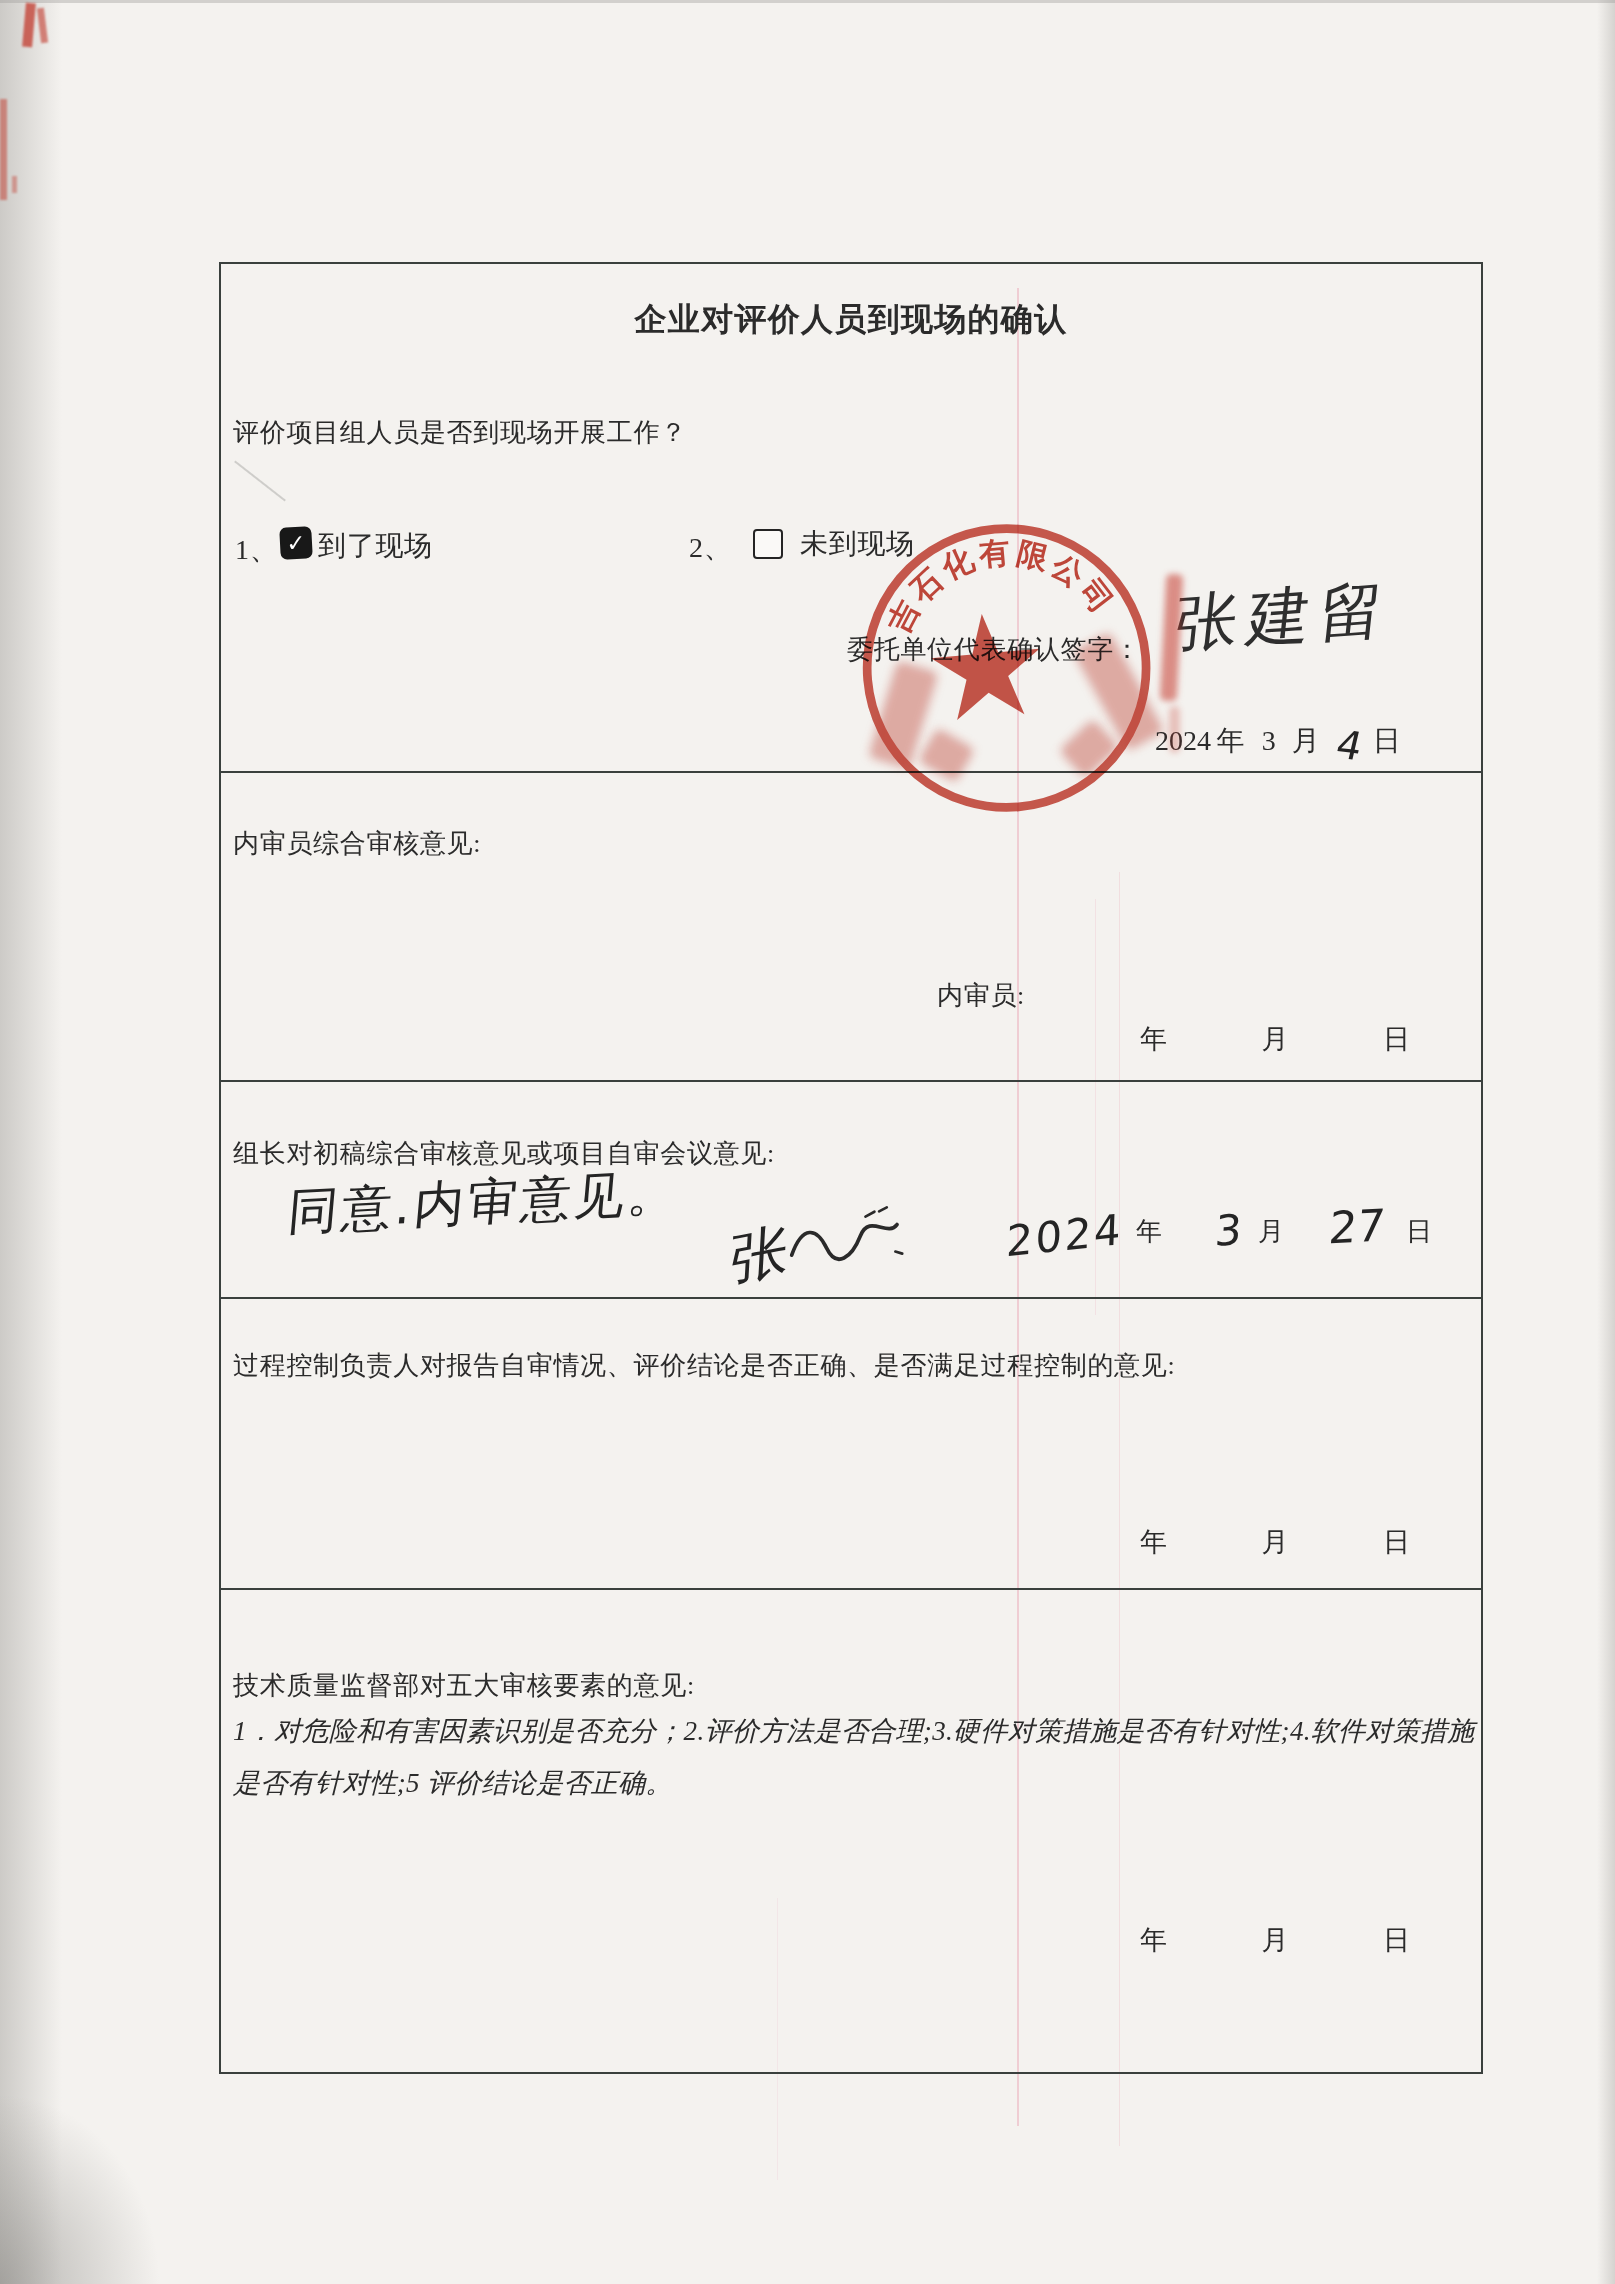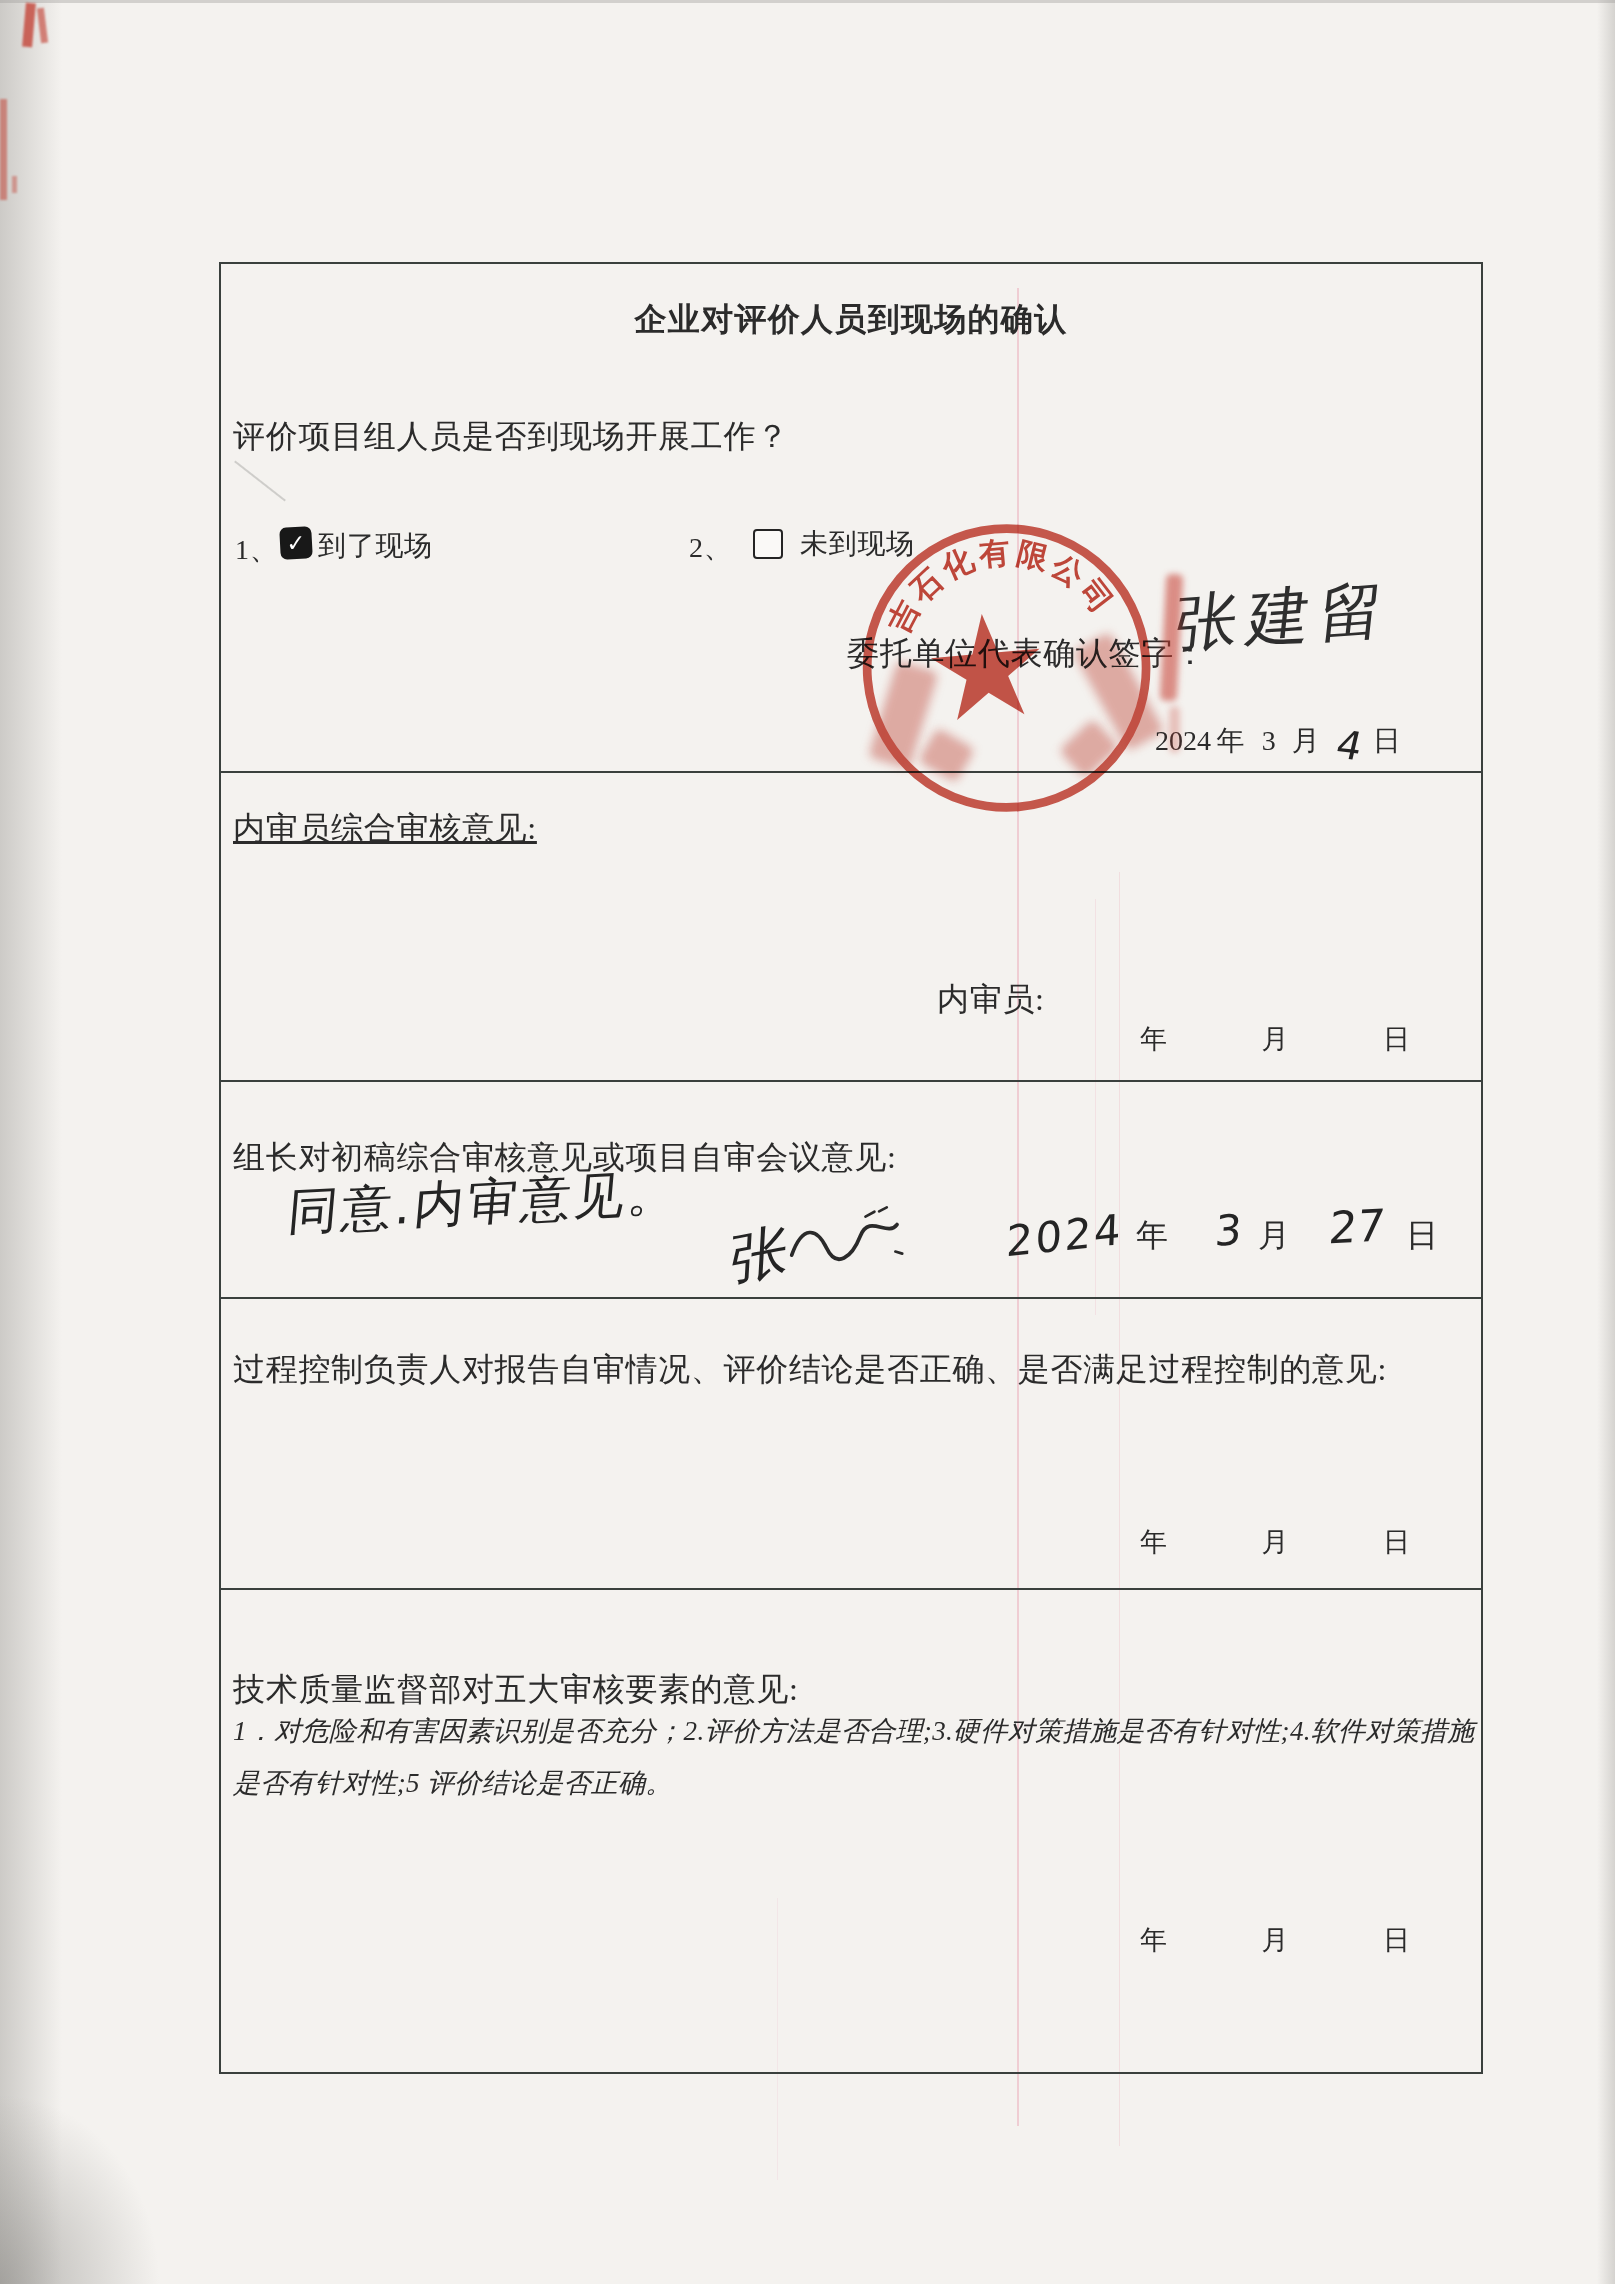--- a/index.html
+++ b/index.html
@@ -18,21 +18,21 @@
   .crease{position:absolute;background:rgba(120,118,115,.3);transform:rotate(38deg);filter:blur(0.7px);}
   
   .tbl{position:absolute;left:219px;top:262px;width:1264px;height:1812px;
        border:2px solid #3a403d;box-sizing:border-box;}
   .hline{position:absolute;left:219px;width:1264px;height:2px;background:#3a403d;}
   
   .doc-title{position:absolute;left:0;top:193px;width:1616px;text-align:center;
       font-size:43px;font-weight:bold;letter-spacing:2.7px;}
   .heading{position:absolute;left:219px;top:298px;width:1264px;text-align:center;
       font-size:32px;font-weight:bold;letter-spacing:1.3px;}
-  .t40{position:absolute;font-size:32px;letter-spacing:0.7px;}
+  .t40{position:absolute;font-size:26px;letter-spacing:0.7px;}
   .t42{position:absolute;font-size:28px;letter-spacing:0.7px;}
   .body-par{position:absolute;left:233px;top:1705px;width:1249px;font-size:27px;
       line-height:52px;letter-spacing:0.3px;font-style:italic;}
   .daterow{position:absolute;left:1140px;width:270px;display:flex;justify-content:space-between;
       font-size:27px;}
   
   .cb{position:absolute;box-sizing:border-box;}
   .cb.filled{left:280px;top:527px;width:32px;height:32px;border-radius:6.7px;background:#181818;
       display:flex;align-items:center;justify-content:center;transform:rotate(-3deg);}
   .cb.filled .mark{color:#fff;font-size:23px;font-weight:bold;
@@ -122,21 +122,21 @@
       <text x="190" y="295" font-size="212" fill="#c23b2e" text-anchor="middle" opacity=".92">★</text>
     </svg>
     <div class="smudge" style="left:19px;top:138px;width:43px;height:101px;transform:rotate(22deg);"></div>
     <div class="smudge" style="left:236px;top:127px;width:42px;height:114px;transform:rotate(-24deg);"></div>
     <div class="smudge" style="left:58px;top:213px;width:44px;height:39px;transform:rotate(35deg);"></div>
     <div class="smudge" style="left:199px;top:219px;width:47px;height:39px;transform:rotate(-38deg);"></div>
   </div>
   <div class="streak" style="left:1163px;top:574px;width:17.4px;height:127px;transform:rotate(3deg);"></div>
   <div class="streak" style="left:1169px;top:706px;width:10.7px;height:47px;opacity:.5;"></div>
 
-  <div class="t40" style="left:233px;top:807px;text-decoration:underline;">内审员综合审核意见:</div>
+  <div class="t40" style="left:233px;top:826px;">内审员综合审核意见:</div>
   <div class="t40" style="left:937px;top:934px;margin-top:44px;">内审员:</div>
   <div class="daterow" style="top:1021px;">
     <span>年</span>
     <span>月</span>
     <span>日</span>
   </div>
 
   <div class="t40" style="left:233px;top:1136px;">组长对初稿综合审核意见或项目自审会议意见:</div>
   <div class="comment3 hand">同意.内审意见。</div>
 

